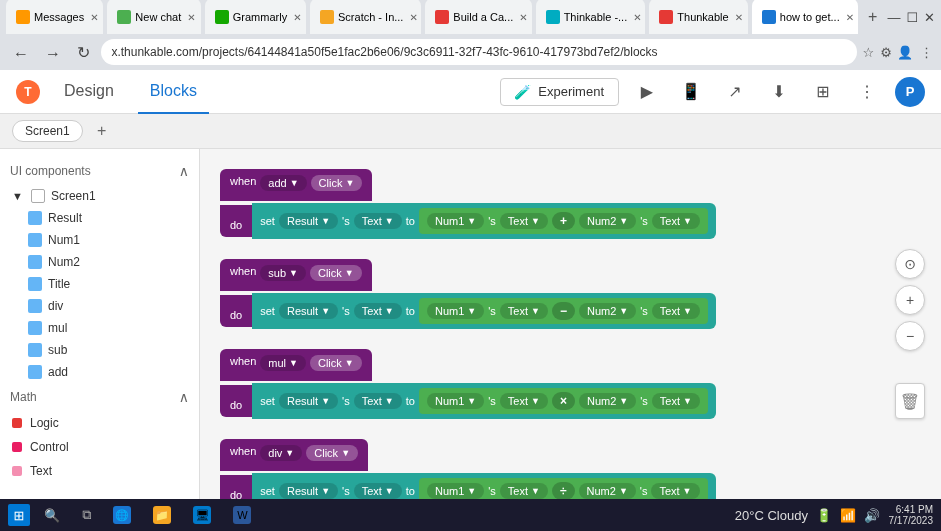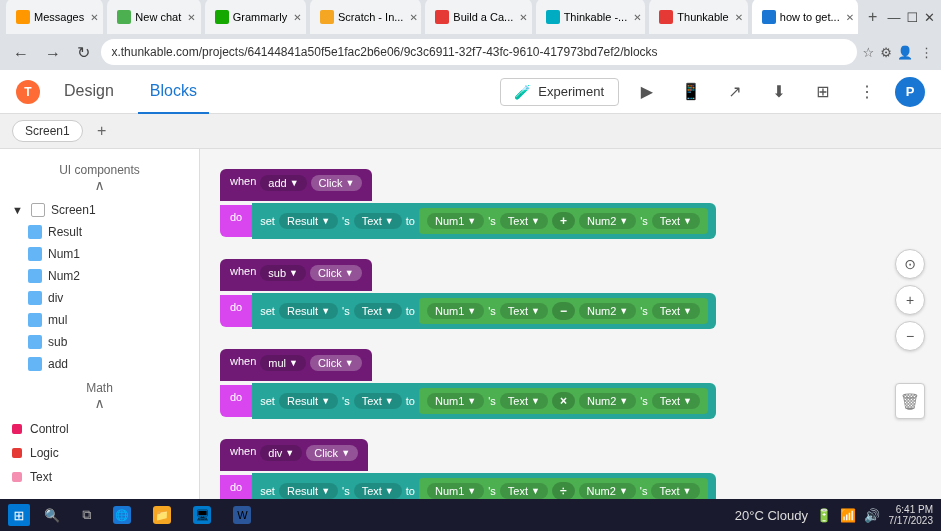--- a/index.html
+++ b/index.html
@@ -128,21 +128,20 @@
       border-right: 1px solid #ddd;
       overflow-y: auto;
       flex-shrink: 0;
       padding: 8px 0;
     }
     .sidebar-section-header {
       display: flex; align-items: center; justify-content: space-between;
       padding: 6px 10px;
       font-size: 12px; color: #666;
       cursor: pointer;
-      flex-direction: column;
     }
     .sidebar-section-toggle { font-size: 14px; cursor: pointer; }
     .sidebar-item {
       display: flex; align-items: center; gap: 6px;
       padding: 4px 12px 4px 20px;
       font-size: 12px;
       cursor: pointer;
       color: #333;
     }
     .sidebar-item-icon { width: 14px; height: 14px; border-radius: 2px; flex-shrink: 0; }
@@ -206,22 +205,22 @@
       left: 10px;
       width: 0; height: 0;
       border-left: 8px solid transparent;
       border-right: 8px solid transparent;
       border-top: 8px solid #ff9800;
       display: none;
     }
 
     
     .do-block {
-      display: flex; align-items: flex-start; gap: 4px;
-      background: #d946ef;
+      display: flex; align-items: flex-end; gap: 4px;
+      background: #701a75;
       padding: 6px 10px;
       border-radius: 0 0 0 6px;
       min-height: 32px;
       margin-left: 0;
     }
 
     .block-label {
       color: white;
       font-size: 11px;
       font-weight: 500;
@@ -399,20 +398,24 @@
     </div>
     <div class="sidebar-item" style="padding-left:28px;">
       <span class="sidebar-item-icon icon-comp icon-num"></span>
       <span>Num1</span>
     </div>
     <div class="sidebar-item" style="padding-left:28px;">
       <span class="sidebar-item-icon icon-comp icon-num"></span>
       <span>Num2</span>
     </div>
     <div class="sidebar-item" style="padding-left:28px;">
+      <span class="sidebar-item-icon icon-comp icon-title"></span>
+      <span>Title</span>
+    </div>
+    <div class="sidebar-item" style="padding-left:28px;">
       <span class="sidebar-item-icon icon-comp icon-div2"></span>
       <span>div</span>
     </div>
     <div class="sidebar-item" style="padding-left:28px;">
       <span class="sidebar-item-icon icon-comp icon-mul"></span>
       <span>mul</span>
     </div>
     <div class="sidebar-item" style="padding-left:28px;">
       <span class="sidebar-item-icon icon-comp icon-sub"></span>
       <span>sub</span>
@@ -420,26 +423,26 @@
     <div class="sidebar-item" style="padding-left:28px;">
       <span class="sidebar-item-icon icon-comp icon-add"></span>
       <span>add</span>
     </div>
 
     <div class="sidebar-section-header">
       <span>Math</span>
       <span class="sidebar-section-toggle">∧</span>
     </div>
     <div class="core-item">
+      <span class="core-dot" style="background:#e53935;"></span>
+      <span>Logic</span>
+    </div>
+    <div class="core-item">
       <span class="core-dot" style="background:#e91e63;"></span>
       <span>Control</span>
-    </div>
-    <div class="core-item">
-      <span class="core-dot" style="background:#e53935;"></span>
-      <span>Logic</span>
     </div>
     <div class="core-item">
       <span class="core-dot" style="background:#f48fb1;"></span>
       <span>Text</span>
     </div>
 
   </div>
 
   <div class="canvas">
     <div class="blocks-container">

